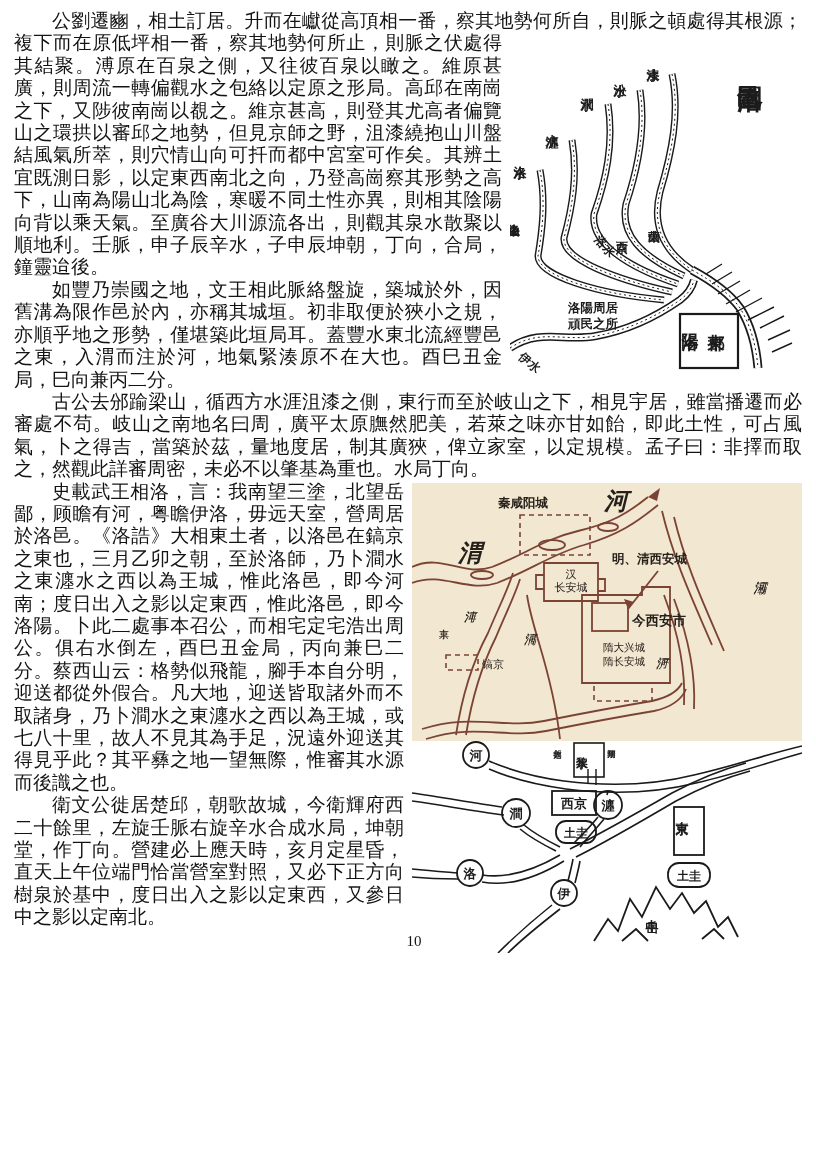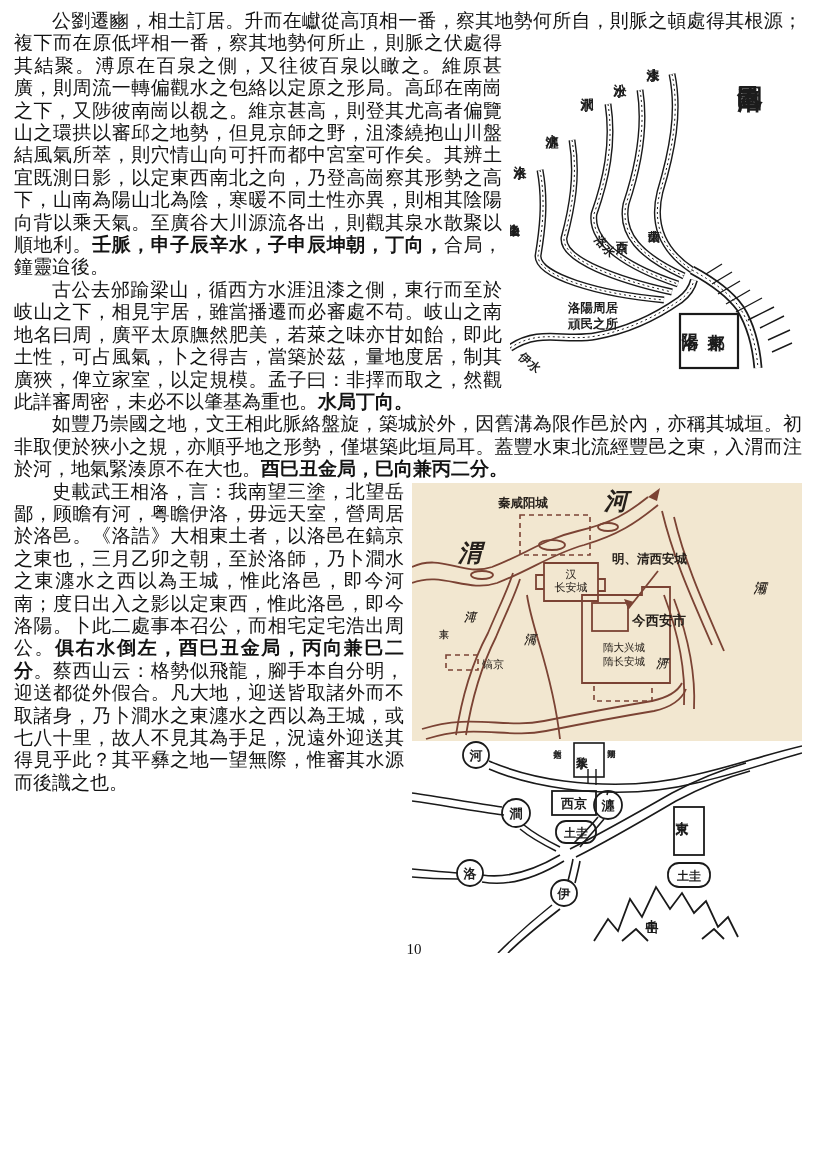--- a/index.html
+++ b/index.html
@@ -2,26 +2,26 @@
 <html><head>
 <meta charset="utf-8">
 <style>
   html,body{margin:0;padding:0;background:#fff;}
   .page{position:relative;width:816px;height:972px;background:#ffffff;
         font-family:"Liberation Serif", serif;font-size:19px;line-height:22.4px;
         color:#131313;padding:10px 14px 0 14px;box-sizing:border-box;
         text-align:justify;overflow:hidden;}
   .para{margin:0;text-indent:2em;}
   .para.noind{text-indent:0;clear:both;}
-  b.bd{font-weight:bold;}
+  b.bd{font-weight:normal;}
   .f-m1{float:right;display:block;width:292px;height:352px;margin:0 0 2px 8px;
         padding-top:20px;box-sizing:border-box;text-indent:0;}
   .f-m23{float:right;display:block;width:390px;height:472px;margin:2px 0 2px 8px;
          text-indent:0;}
-  .pagenum{position:absolute;bottom:12px;left:0;right:0;text-align:center;
+  .pagenum{position:absolute;bottom:20px;left:0;right:0;text-align:center;
            font-size:15px;text-indent:0;padding-left:12px;}
   svg{display:block;}
   svg text{font-family:"Liberation Serif", serif;fill:#1c1c1c;}
   .vt{writing-mode:vertical-rl;text-orientation:upright;}
   .ink{stroke:#1a1a1a;fill:none;}
   .inkw{stroke:#ffffff;fill:none;}
   .dot{stroke:#1a1a1a;fill:none;stroke-dasharray:2 3;}
   .m2l{stroke:#7b4334;fill:none;stroke-width:1.8;}
   .m2d{stroke:#7b4334;fill:none;stroke-width:1.6;stroke-dasharray:5 4;}
   .m2t{fill:#26201b;}
@@ -73,23 +73,23 @@
         <text x="58" y="260" font-size="12.5" font-weight="bold">洛陽周居</text>
         <text x="58" y="276" font-size="12.5" font-weight="bold">頑民之所</text>
         <text font-size="12" font-weight="bold" transform="translate(8,306) rotate(40)">伊水</text>
         <rect x="170" y="262" width="58" height="54" class="ink" stroke-width="2.2"></rect>
         <text class="vt" x="206" y="268" font-size="17" font-weight="bold">東都</text>
         <text class="vt" x="180" y="268" font-size="17" font-weight="bold">洛陽</text>
       </g>
     </svg>
       </span><span>其根源；複下而在原低坪相一番，察其地勢何所止，則脈之伏處得其結聚。溥原在百泉之側，又往彼百泉以瞰之。維原甚廣，則周流一轉偏觀水之包絡以定原之形局。高邱在南崗之下，又陟彼南崗以覩之。維京甚高，則登其尤高者偏覽山之環拱以審邱之地勢，但見京師之野，沮漆繞抱山川盤結風氣所萃，則穴情山向可扦而都中宮室可作矣。其辨土宜既測日影，以定東西南北之向，乃登高崗察其形勢之高下，山南為陽山北為陰，寒暖不同土性亦異，則相其陰陽向背以乘天氣。至廣谷大川源流各出，則觀其泉水散聚以順地利。</span><b class="bd">壬脈，申子辰辛水，子申辰坤朝，丁向，</b><span>合局，鐘靈迨後。</span></p>
 
+  <p class="para"><span>如豐乃崇國之地，文王相此脈絡盤旋，築城於外，因舊溝為限作邑於內，亦稱其城垣。初非取便於狹小之規，亦順乎地之形勢，僅堪築此垣局耳。蓋豐水東北流經豐邑之東，入渭而注於河，地氣緊湊原不在大也。</span><b class="bd">酉巳丑金局，巳向兼丙二分。</b></p>
+
   <p class="para"><span>古公去邠踰梁山，循西方水涯沮漆之側，東行而至於岐山之下，相見宇居，雖當播遷而必審處不苟。岐山之南地名曰周，廣平太原膴然肥美，若萊之味亦甘如飴，即此土性，可占風氣，卜之得吉，當築於茲，量地度居，制其廣狹，俾立家室，以定規模。孟子曰：非擇而取之，然觀此詳審周密，未必不以肇基為重也。</span><b class="bd">水局丁向。</b></p>
-
-  <p class="para"><span>如豐乃崇國之地，文王相此脈絡盤旋，築城於外，因舊溝為限作邑於內，亦稱其城垣。初非取便於狹小之規，亦順乎地之形勢，僅堪築此垣局耳。蓋豐水東北流經豐邑之東，入渭而注於河，地氣緊湊原不在大也。</span><b class="bd">酉巳丑金局，巳向兼丙二分。</b></p>
 
 
   <p class="para"><span class="f-m23">
         <svg width="390" height="258" viewBox="0 0 390 258">
       <rect x="0" y="0" width="390" height="258" fill="#f2e7d0"></rect>
       <g>
         <path class="m2l" d="M0,84 C30,70 50,94 80,84 C112,72 132,56 166,48 C200,40 216,30 236,14"></path>
         <path class="m2l" d="M0,100 C30,88 55,110 85,100 C117,88 142,70 172,62 C206,52 224,40 246,22"></path>
         <ellipse class="m2l" cx="70" cy="92" rx="11" ry="4"></ellipse>
         <ellipse class="m2l" cx="140" cy="62" rx="13" ry="5"></ellipse>
@@ -171,16 +171,17 @@
         <text x="152" y="157" font-size="13" font-weight="bold" text-anchor="middle">伊</text>
         <text x="162" y="67" font-size="13" font-weight="bold" text-anchor="middle">西京</text>
         <text x="164" y="96" font-size="12" font-weight="bold" text-anchor="middle">土圭</text>
         <text class="vt" x="270" y="70" font-size="13" font-weight="bold">東京</text>
         <text x="277" y="139" font-size="12" font-weight="bold" text-anchor="middle">土圭</text>
         <text class="vt" x="240" y="168" font-size="13" font-weight="bold">中岳</text>
       </g>
     </svg>
       </span><span>史載武王相洛，言：我南望三塗，北望岳鄙，顾瞻有河，粤瞻伊洛，毋远天室，營周居於洛邑。《洛誥》大相東土者，以洛邑在鎬京之東也，三月乙卯之朝，至於洛師，乃卜澗水之東瀍水之西以為王城，惟此洛邑，即今河南；度日出入之影以定東西，惟此洛邑，即今洛陽。卜此二處事本召公，而相宅定宅浩出周公。</span><b class="bd">俱右水倒左，酉巳丑金局，丙向兼巳二分</b><span>。蔡西山云：格勢似飛龍，腳手本自分明，迎送都從外假合。凡大地，迎送皆取諸外而不取諸身，乃卜澗水之東瀍水之西以為王城，或七八十里，故人不見其為手足，況遠外迎送其得見乎此？其平彝之地一望無際，惟審其水源而後識之也。</span></p>
 
+  <p class="para"><span>衛文公徙居楚邱，朝歌故城，今衛輝府西二十餘里，</span><b class="bd">左旋壬脈右旋辛水合成水局，坤朝堂，作丁向</b><span>。營建必上應天時，亥月定星昏，直天上午位端門恰當營室對照，又必下正方向樹泉於基中，度日出入之影以定東西，又參日中之影以定南北。</span></p>
 
 
   <div class="pagenum">10</div>
 </div>
 
 </body></html>

